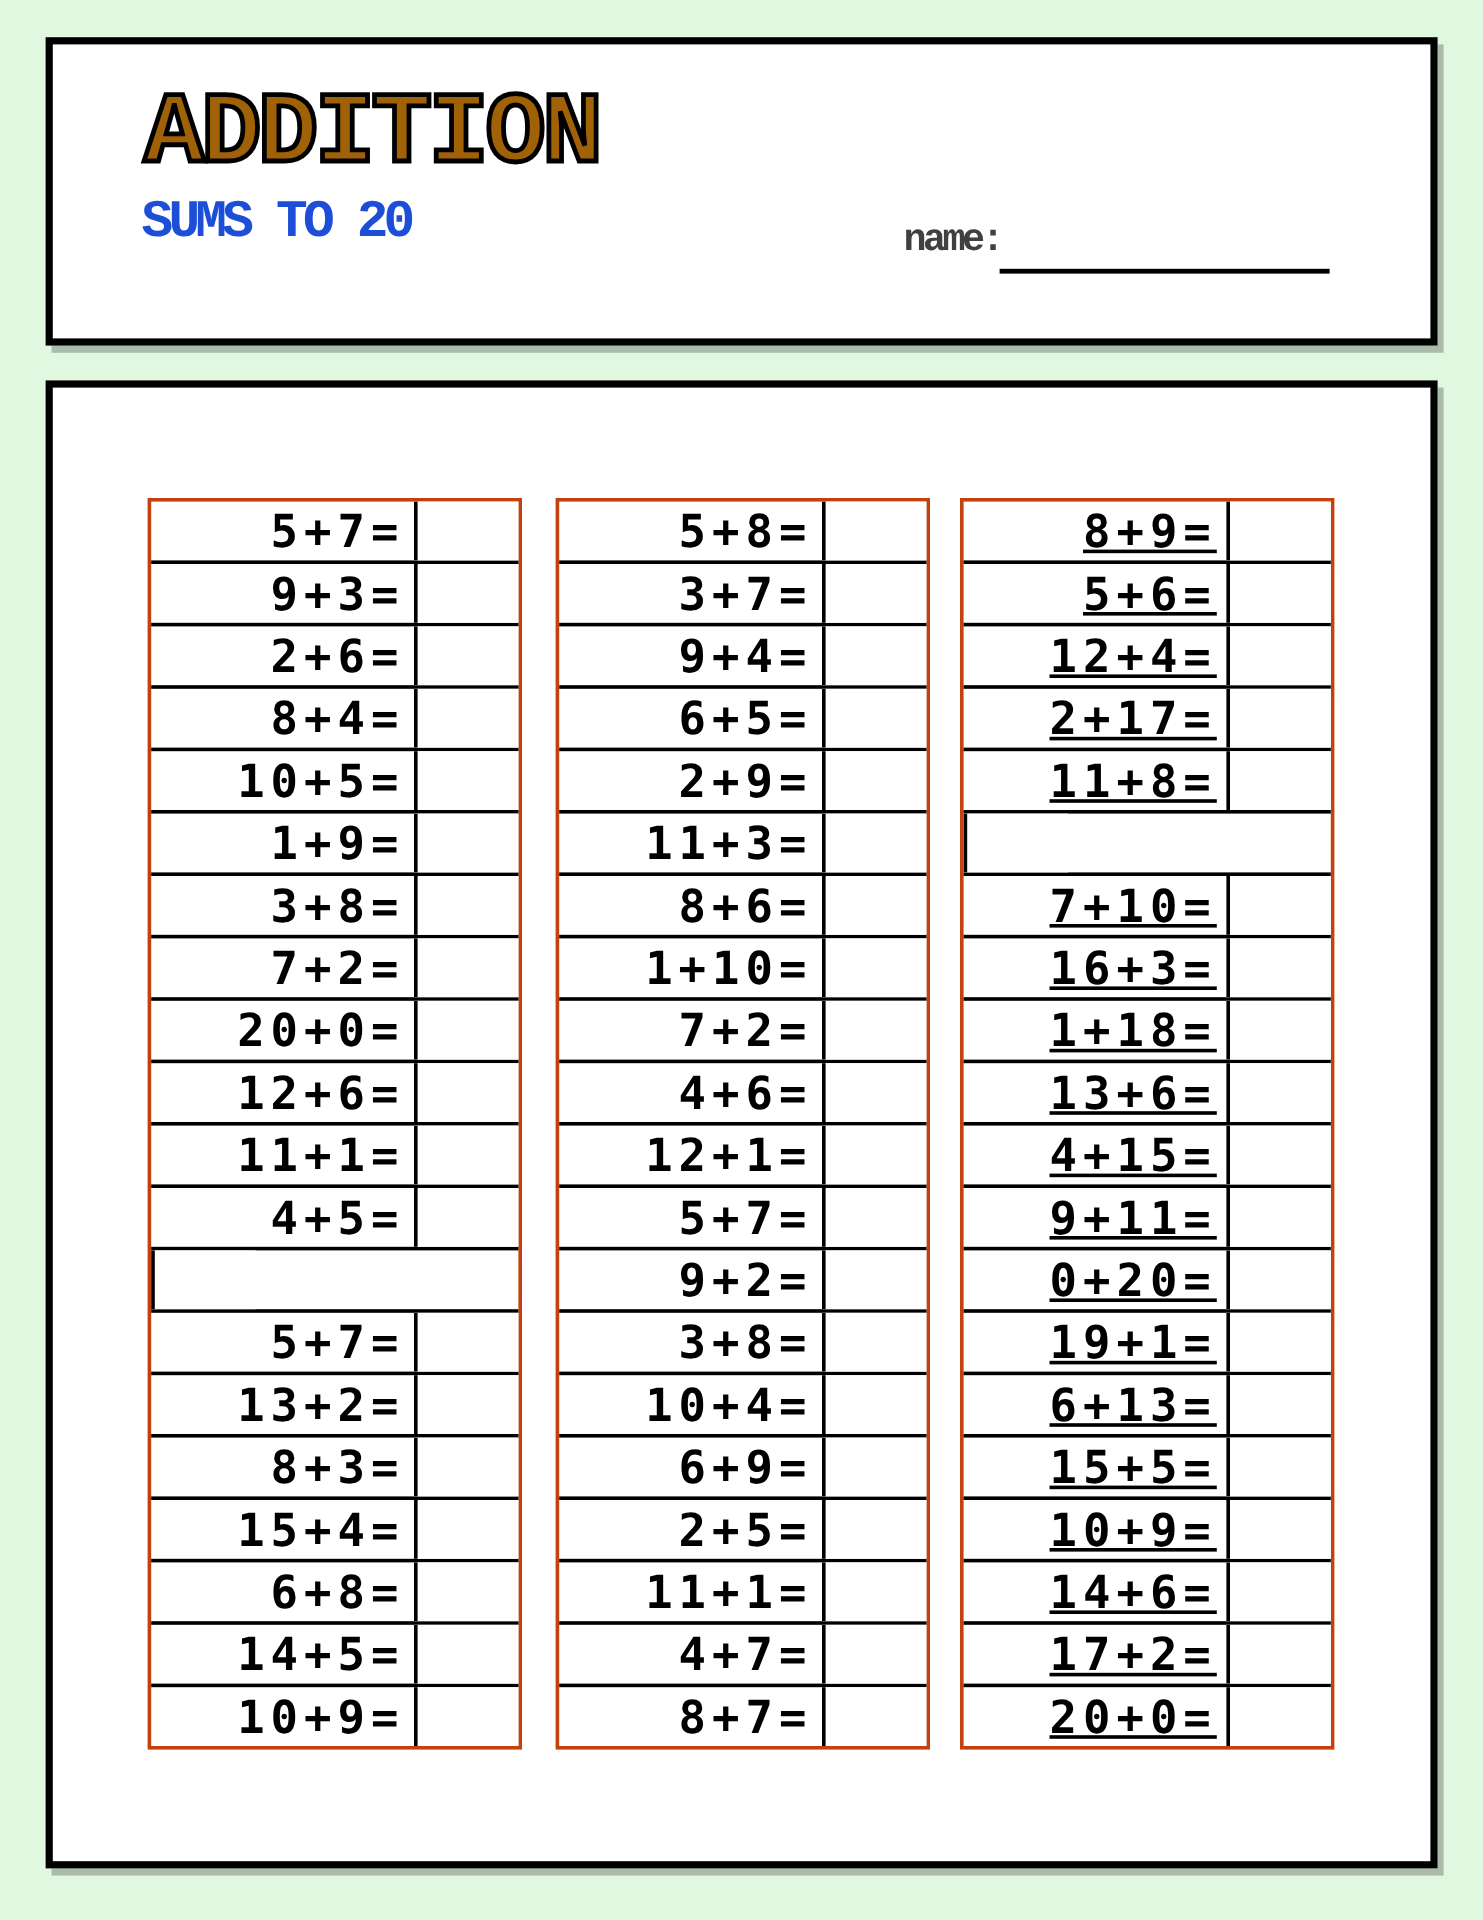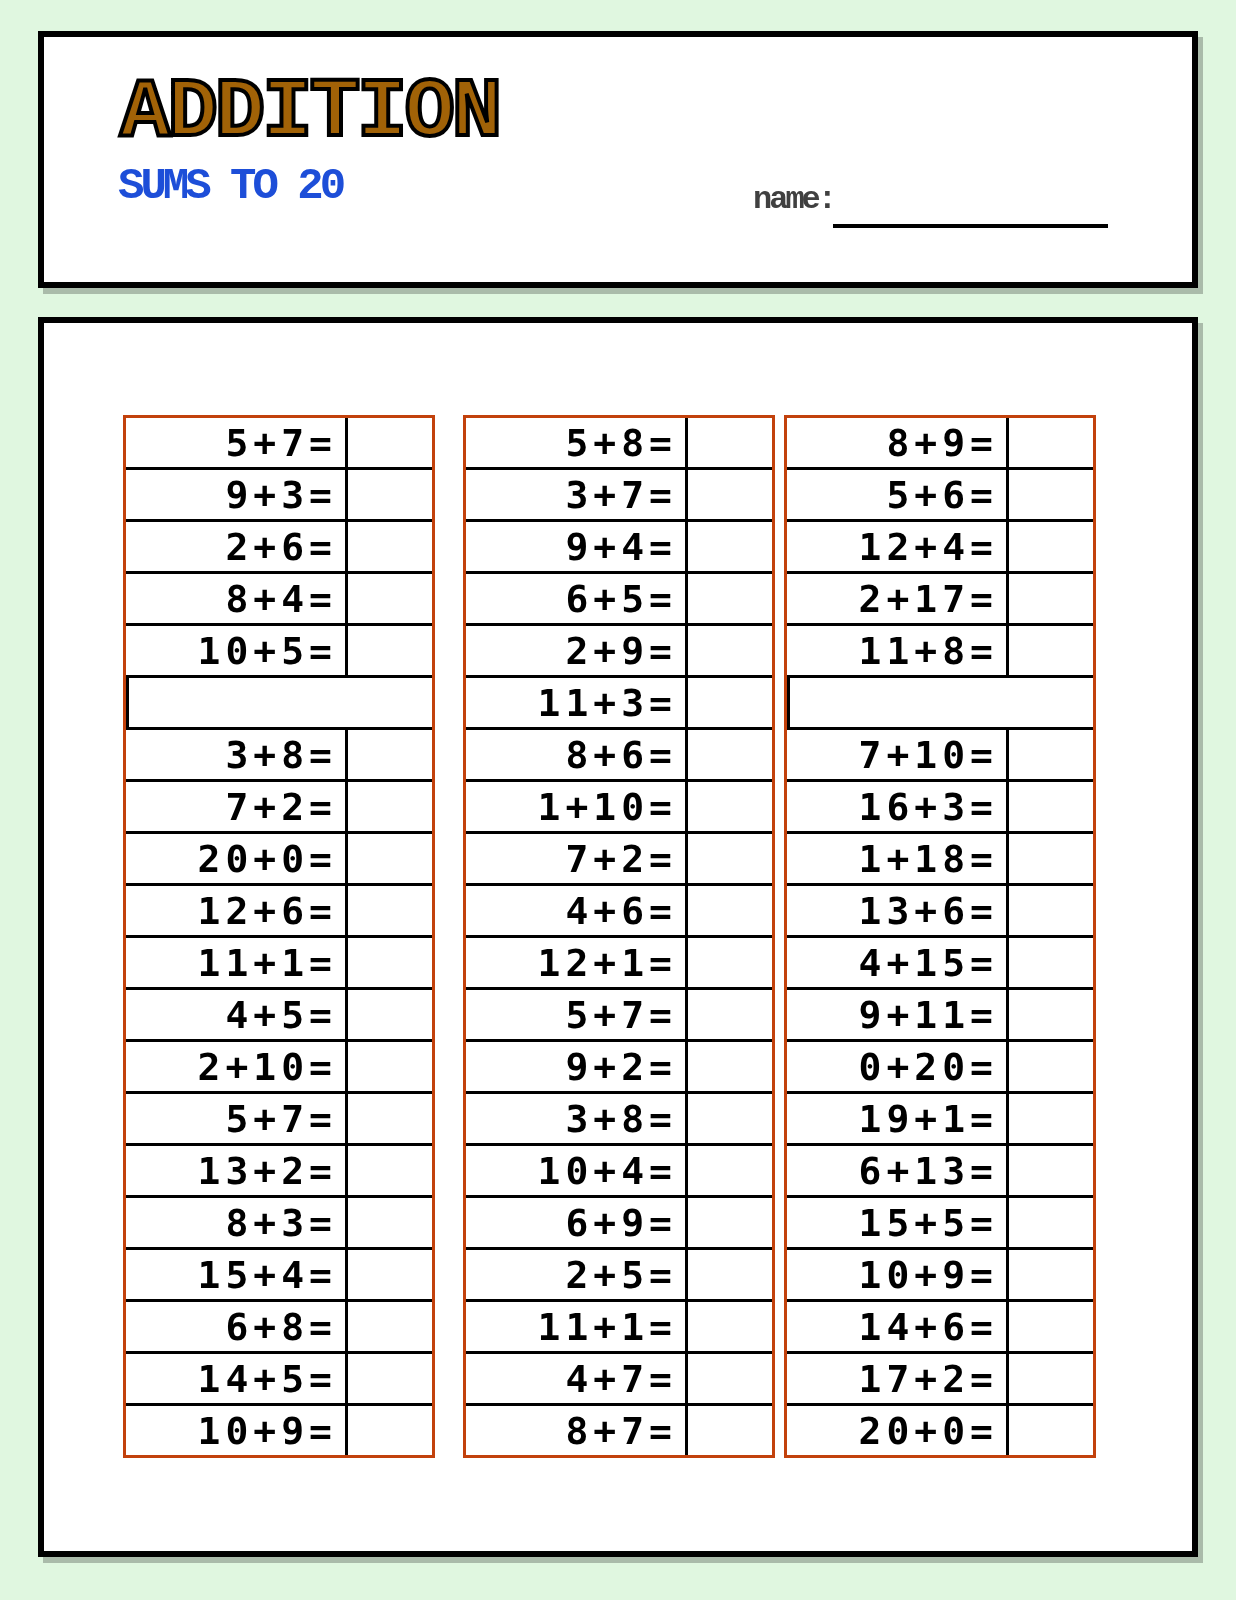--- a/index.html
+++ b/index.html
@@ -57,21 +57,21 @@
 
   .ptable {
     position: absolute; top: 92px;
     width: 312px;
     border: 3px solid #c2410c;
     box-sizing: border-box;
     background: #fff;
   }
   .ptable.c0 { left: 79px; }
   .ptable.c1 { left: 419px; }
-  .ptable.c2 { left: 740px; }
+  .ptable.c2 { left: 756px; text-decoration: underline; }
 
   .prow {
     display: flex;
     height: 49px;
     border-bottom: 3px solid #000;
   }
   .prow:last-child { border-bottom: none; }
 
   .pcell {
     flex: 1 1 auto;
@@ -118,20 +118,21 @@
       </div>
       <div class="prow">
         <div class="pcell">8+4=</div>
         <div class="acell"></div>
       </div>
       <div class="prow">
         <div class="pcell">10+5=</div>
         <div class="acell"></div>
       </div>
       <div class="prow">
+        <div class="pcell">1+9=</div>
         <div class="acell"></div>
       </div>
       <div class="prow">
         <div class="pcell">3+8=</div>
         <div class="acell"></div>
       </div>
       <div class="prow">
         <div class="pcell">7+2=</div>
         <div class="acell"></div>
       </div>
@@ -145,21 +146,20 @@
       </div>
       <div class="prow">
         <div class="pcell">11+1=</div>
         <div class="acell"></div>
       </div>
       <div class="prow">
         <div class="pcell">4+5=</div>
         <div class="acell"></div>
       </div>
       <div class="prow">
-        <div class="pcell">2+10=</div>
         <div class="acell"></div>
       </div>
       <div class="prow">
         <div class="pcell">5+7=</div>
         <div class="acell"></div>
       </div>
       <div class="prow">
         <div class="pcell">13+2=</div>
         <div class="acell"></div>
       </div>

